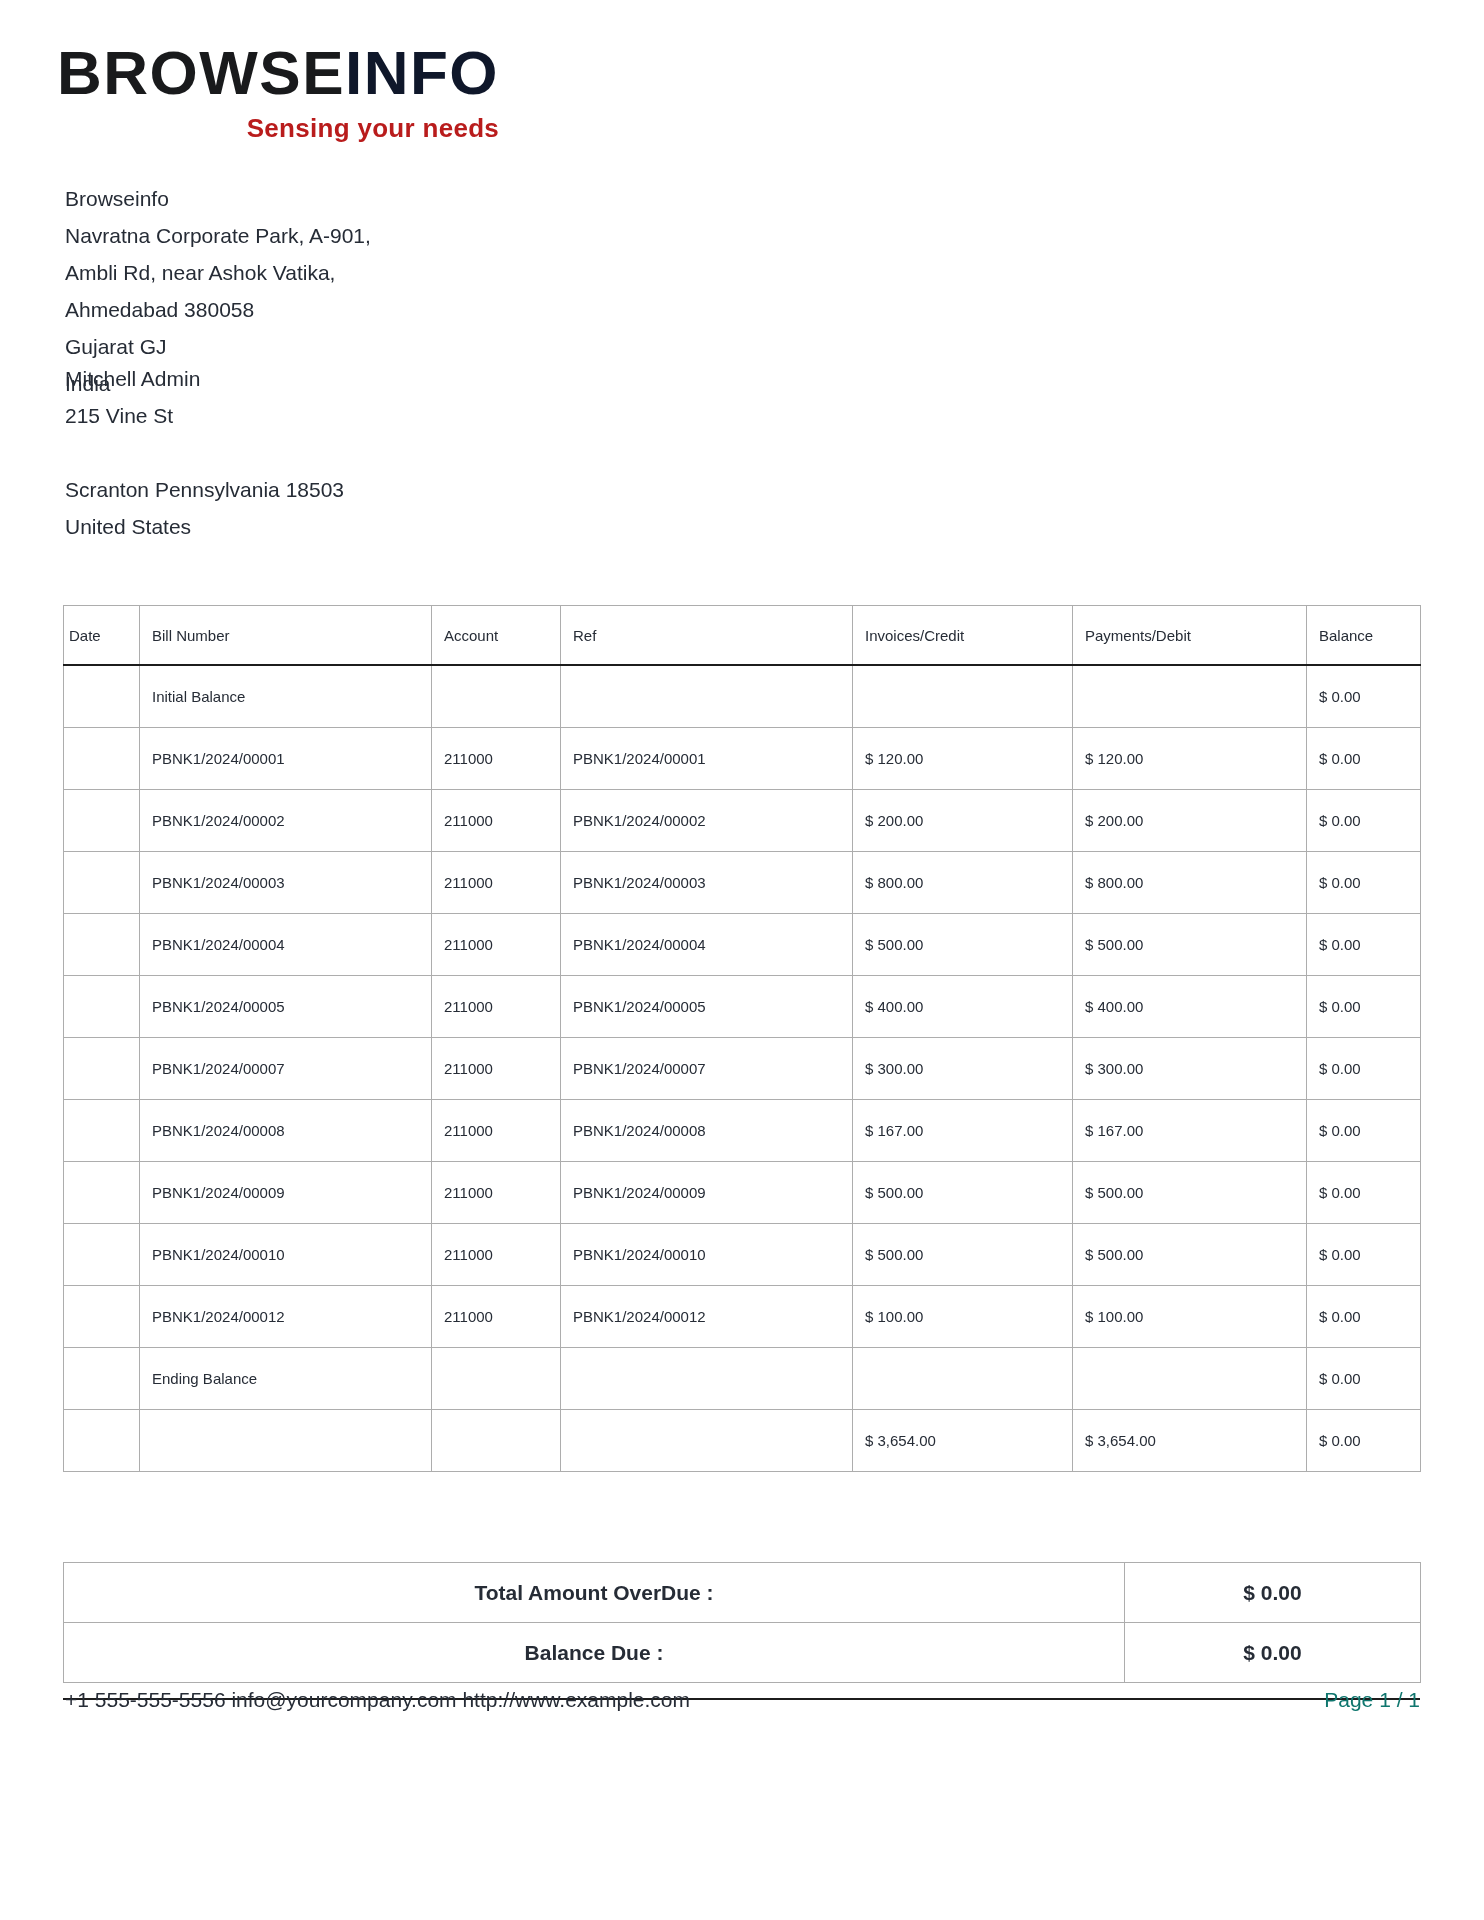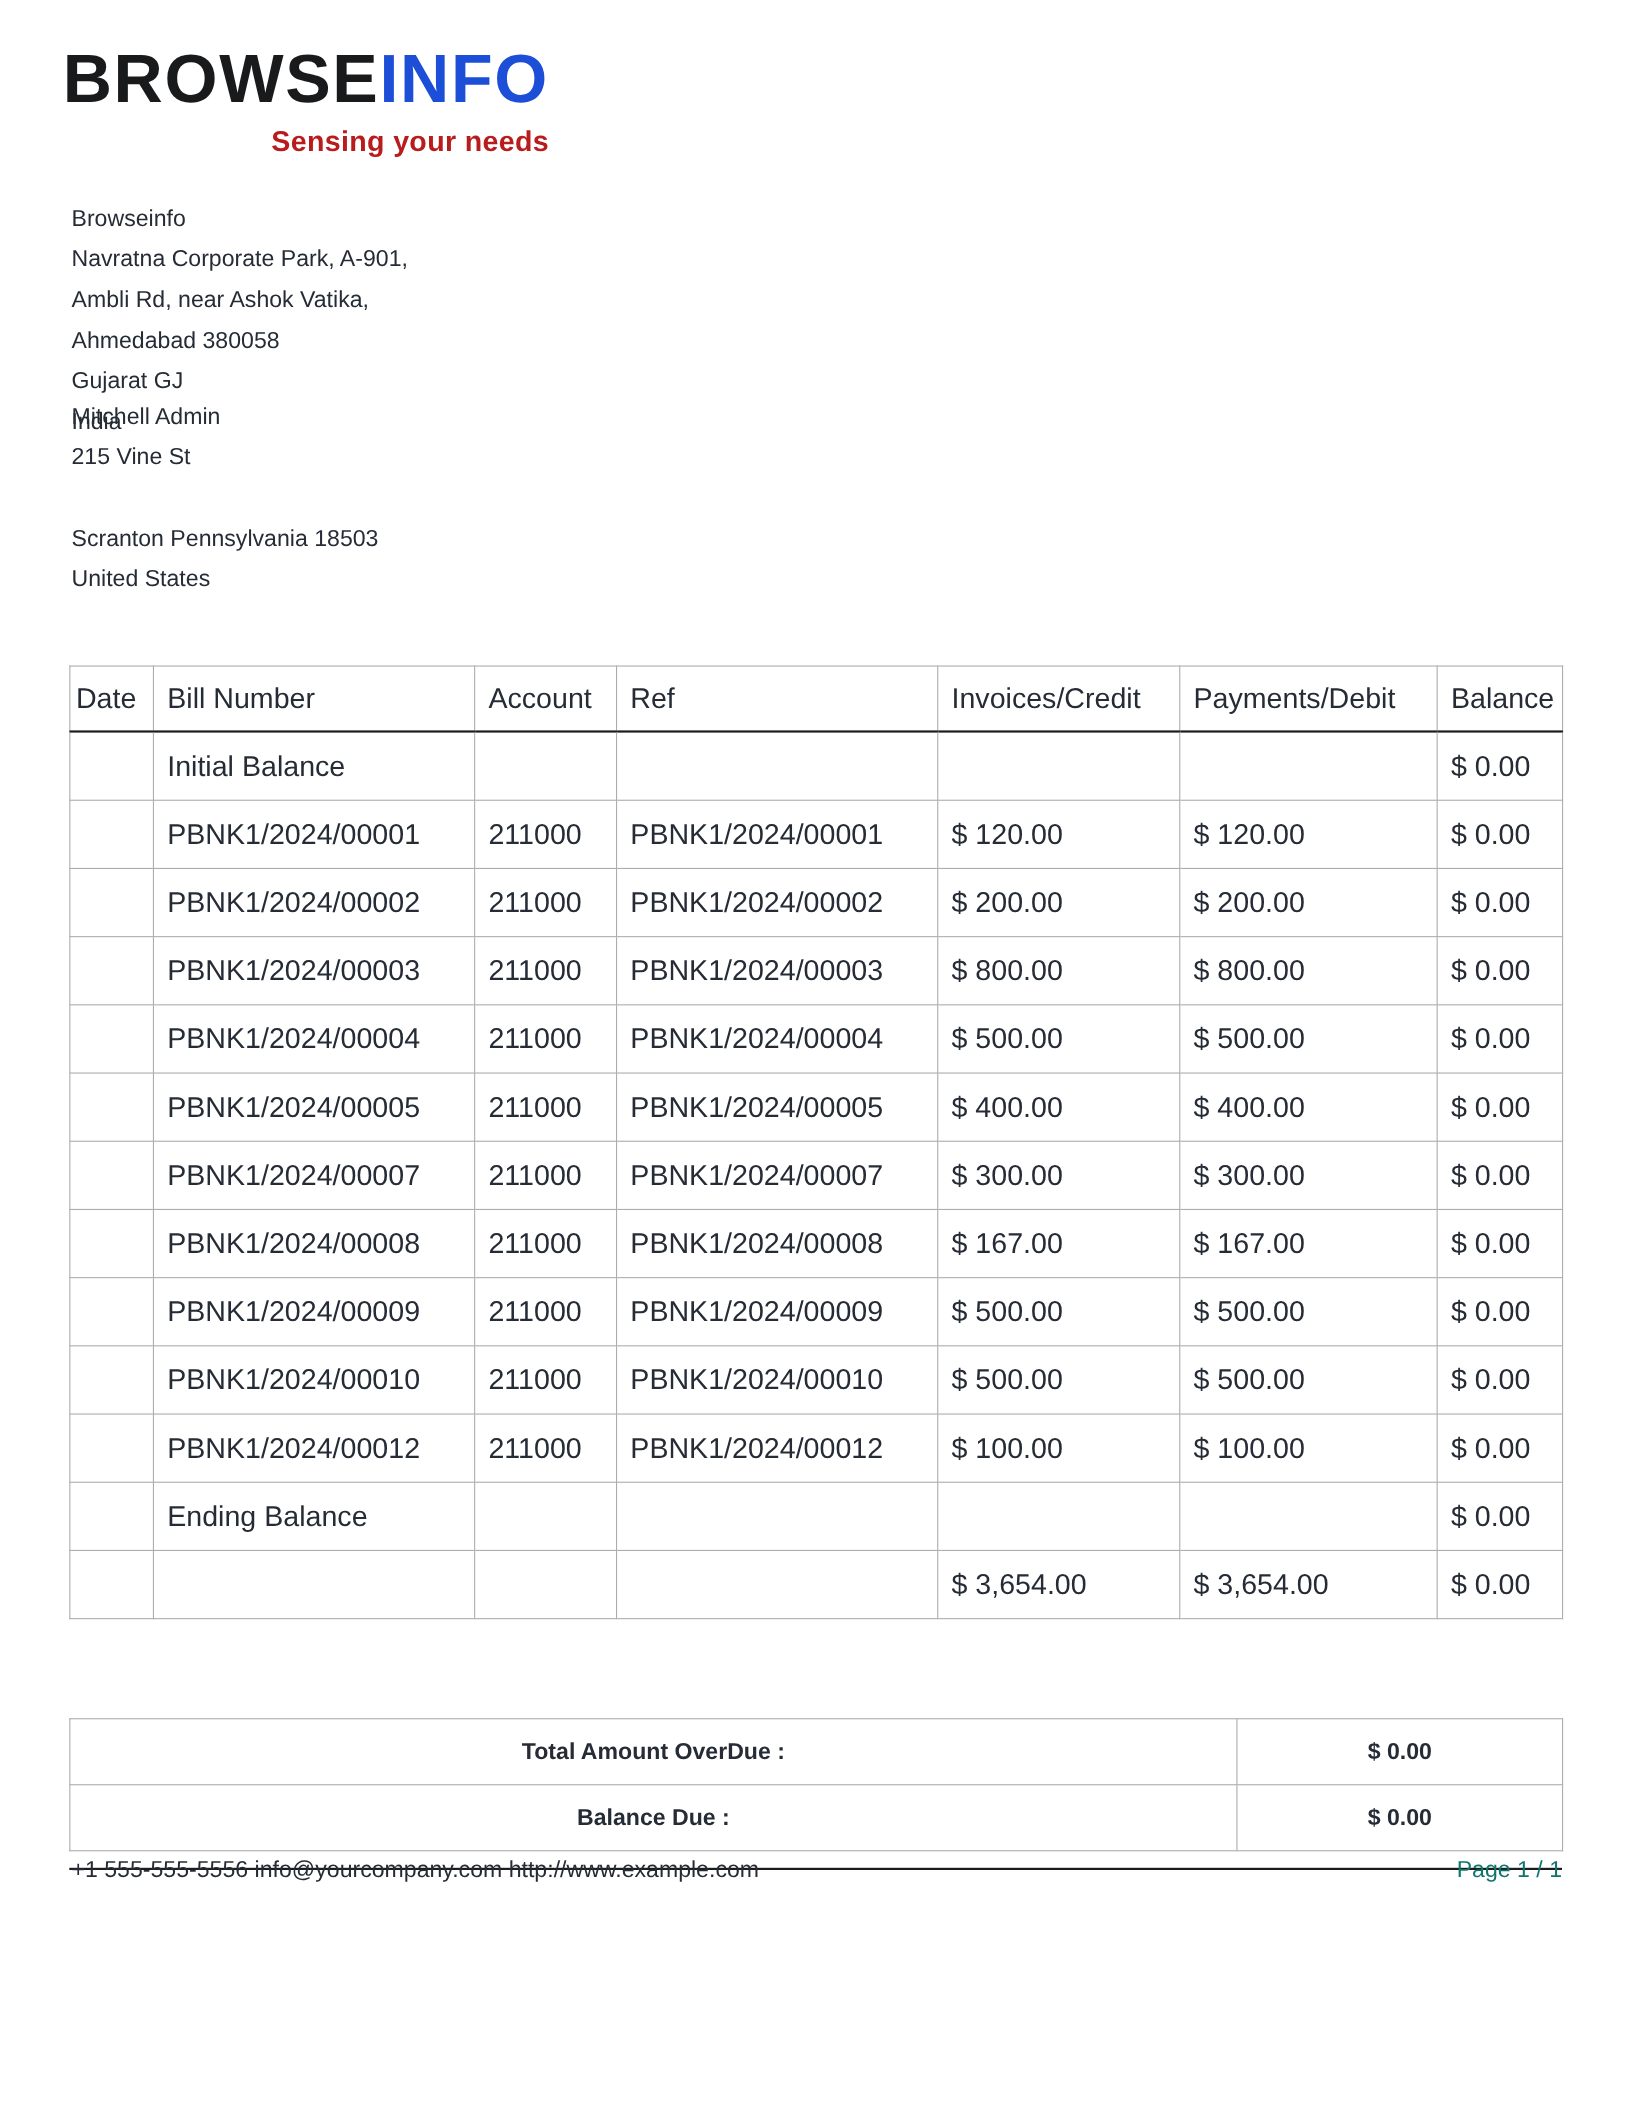--- a/index.html
+++ b/index.html
@@ -8,29 +8,29 @@
     width:1484px;height:1920px;
     background:#ffffff;
     font-family:"Liberation Sans",sans-serif;
     color:#262c36;
     overflow:hidden;
   }
   
   .logo-wrap{position:absolute;left:57px;top:42px;}
   .logo-text{font-size:62px;font-weight:700;line-height:1;letter-spacing:1.5px;white-space:nowrap;}
   .logo-main{color:#191a1c;}
-  .logo-accent{color:#1d4ed8;}
+  .logo-accent{color:#0f172a;}
   .tagline{margin-top:9px;text-align:right;font-size:26px;font-weight:600;letter-spacing:0.3px;color:#b91c1c;}
   
   .addresses{position:absolute;left:65px;top:180px;width:700px;}
   .addr-line{font-size:21px;line-height:37px;height:37px;white-space:nowrap;}
   .customer-address{position:absolute;left:0;top:180px;width:700px;}
   
   table{border-collapse:collapse;table-layout:fixed;}
-  .main-table{position:absolute;left:63px;top:605px;width:1357px;font-size:26px;}
+  .main-table{position:absolute;left:63px;top:605px;width:1357px;font-size:15px;}
   .main-table th,.main-table td{
     border:1.5px solid #adadad;
     padding:0 12px;
     text-align:left;
     font-weight:400;
     overflow:hidden;
     white-space:nowrap;
   }
   .main-table th{height:58px;border-bottom:2.5px solid #1c1c1c;}
   .main-table td{height:61px;}

